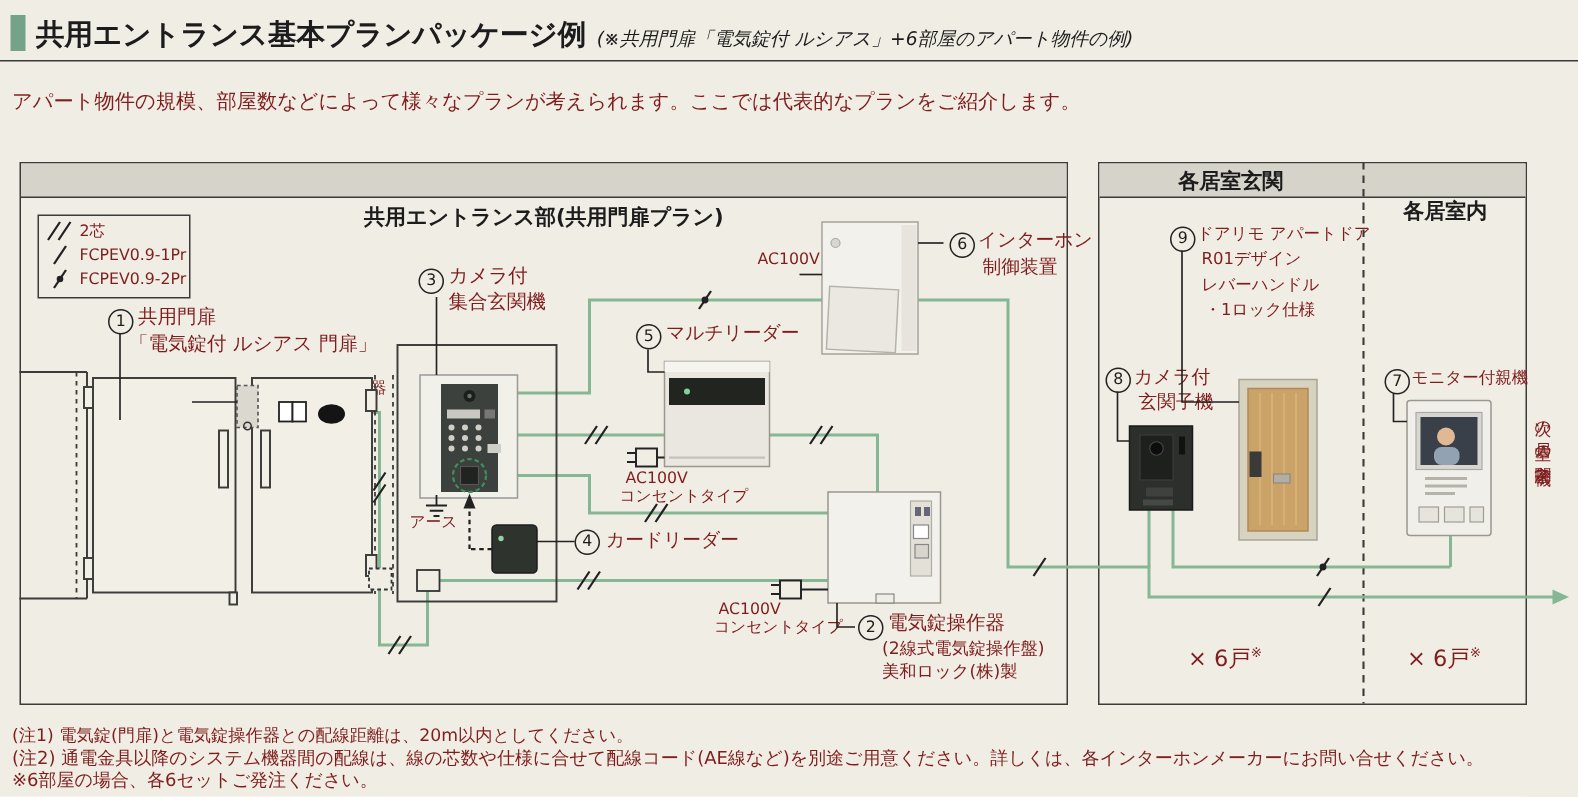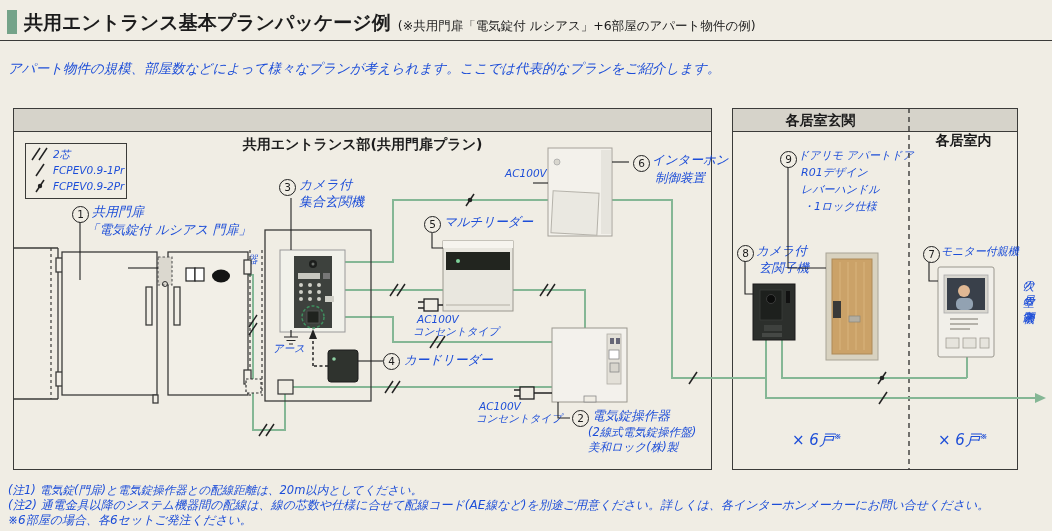--- a/index.html
+++ b/index.html
@@ -2,21 +2,21 @@
 <html style="--background: #f0ede4; --header-bar: #d6d3ca; --accent-green: #74a389; --wire-green: #85b795; --panel-circle-green: #3f8f5f;"><head>
 <meta charset="utf-8">
 <style>
   :root{
     --background:#f0ede4; --header-bar:#d6d3ca; --accent-green:#74a389;
     --wire-green:#85b795; --panel-circle-green:#3f8f5f; --line-dark:#3b3b39;
   }
   html,body{margin:0;padding:0;}
   body{font-family:"DejaVu Sans",sans-serif;}
   .page{position:relative;width:1052px;height:531px;background:var(--background);overflow:hidden;color:#1c1c1c;}
-  .lbl{position:absolute;white-space:nowrap;color:#1d4ed8;line-height:1.15;font-style:italic;}
+  .lbl{position:absolute;white-space:nowrap;color:#7f1d1d;line-height:1.15;}
   .b{font-weight:bold;}
   .cnum{position:absolute;width:15px;height:15px;border:1.3px solid #222;border-radius:50%;
         font-size:10.5px;line-height:15px;text-align:center;background:transparent;}
   .box{position:absolute;border:1.5px solid var(--line-dark);box-sizing:border-box;}
   .hdrbar{position:absolute;left:0;top:0;right:0;height:22px;background:var(--header-bar);
           border-bottom:1.5px solid var(--line-dark);}
   .hdrtxt{position:absolute;font-size:14px;font-weight:bold;text-align:center;}
   svg{position:absolute;left:0;top:0;z-index:2;}
   .boxes{z-index:1;} .labels{z-index:3;}
   .wire{fill:none;stroke:var(--wire-green);stroke-width:2;}
@@ -29,21 +29,21 @@
   .titlerow{position:absolute;left:24px;top:10px;display:flex;align-items:flex-end;gap:7px;z-index:3;}
 </style>
 </head>
 <body>
 
 <div class="page">
 
   <div style="position:absolute;left:7px;top:10px;width:10px;height:24px;background:var(--accent-green);z-index:3;"></div>
   <div class="titlerow">
     <span class="b" style="font-size:19px;">共用エントランス基本プランパッケージ例</span>
-    <span style="font-size:12.5px;padding-bottom:1px;">(※共用門扉「電気錠付 ルシアス」+6部屋のアパート物件の例)</span>
+    <span style="font-size:12.5px;padding-bottom:1px;font-style:italic;">(※共用門扉「電気錠付 ルシアス」+6部屋のアパート物件の例)</span>
   </div>
   <div style="position:absolute;left:0;top:40px;width:1052px;border-top:1.5px solid #3a3a38;z-index:3;"></div>
   <div class="lbl" style="left:8px;top:61px;font-size:13.5px;z-index:3;">アパート物件の規模、部屋数などによって様々なプランが考えられます。ここでは代表的なプランをご紹介します。</div>
 
   <div class="boxes">
     <div class="box" style="left:13px;top:108px;width:699px;height:362px;">
       <div class="hdrbar"></div>
     </div>
     <div class="box" style="left:732px;top:108px;width:286px;height:362px;">
       <div class="hdrbar"></div>

